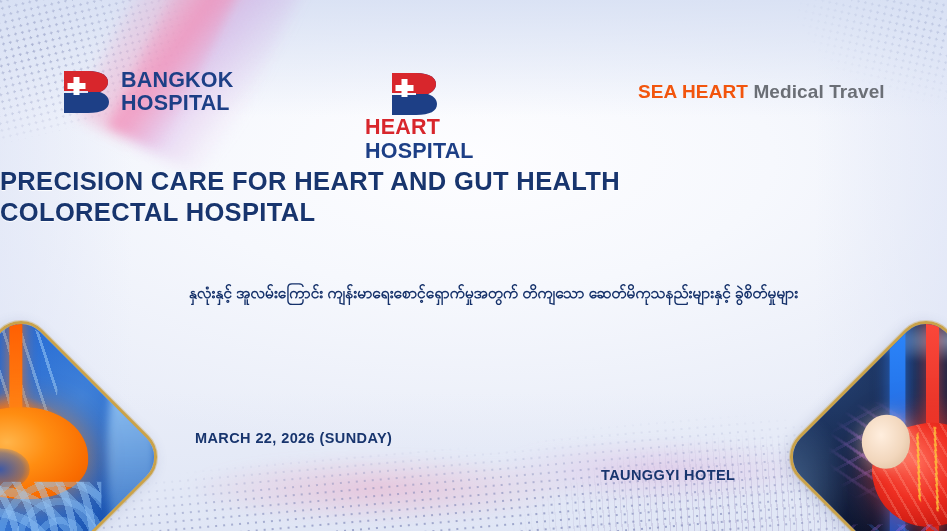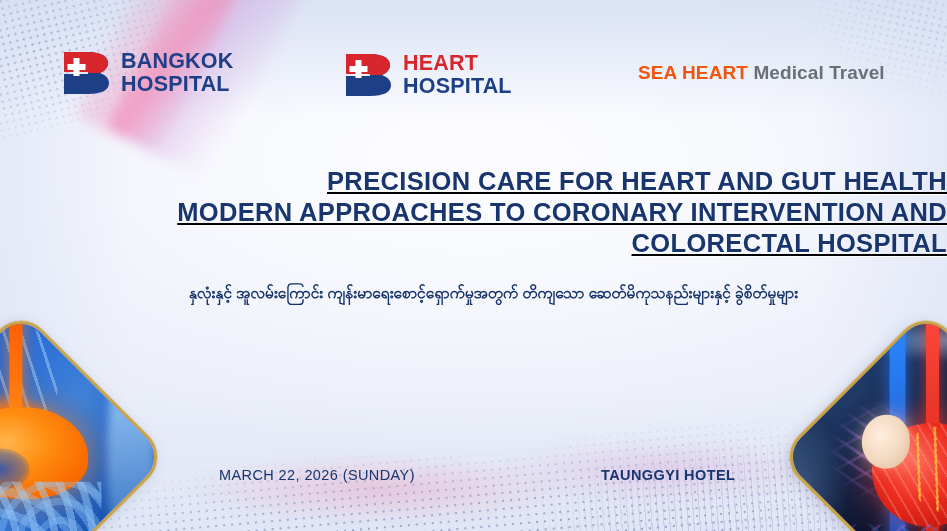--- a/index.html
+++ b/index.html
@@ -95,44 +95,44 @@
     width:700px; height:90px;
     background:
       radial-gradient(ellipse 40% 55% at 30% 60%, rgba(240,120,160,.30) 0%, transparent 70%),
       radial-gradient(ellipse 34% 50% at 70% 40%, rgba(215,130,200,.26) 0%, transparent 72%);
     filter:blur(6px);
   }
 
   
   .logos { position:absolute; left:0; top:0; width:947px; height:140px; }
 
-  .logo-block { position:absolute; display:flex; align-items:center; }
+  .logo-block { position:absolute; display:flex; align-items:center;margin-top:19px; }
   .logo-bangkok { left:62px; top:50px; }
-  .logo-heart   { left:344px; top:52px; }
+  .logo-heart   { left:354px; top:52px;flex-direction:column; }
   .logo-sealion { left:638px; top:62px; }
 
   
   .bmark { position:relative; width:48px; height:46px; flex:0 0 auto; }
   .bmark svg { display:block; width:48px; height:46px; }
 
   .logo-words { margin-left:11px; line-height:1.0; }
   .logo-words .l1, .logo-words .l2 {
     font-weight:bold; letter-spacing:.2px; white-space:nowrap;
   }
   .logo-bangkok .l1, .logo-bangkok .l2 { color:#1d3f86; font-size:21.5px; }
   .logo-bangkok .l2 { margin-top:2px; }
   .logo-heart .l1 { color:#d8262c; font-size:21.5px; }
   .logo-heart .l2 { color:#1d3f86; font-size:21.5px; margin-top:2px; }
 
   .sealion-txt { font-size:19px; font-weight:bold; white-space:nowrap; letter-spacing:.1px; }
   .sealion-txt .sl-brand { color:#f2550d; }
   .sealion-txt .sl-sub { color:#6b6f76; font-weight:bold; }
 
   
-  .title-wrap { position:absolute; left:0; top:166px; width:947px; text-align:right;text-decoration:underline; }
+  .title-wrap { position:absolute; left:0; top:166px; width:947px; text-align:left; }
   .title-line {
     color:#18356e;
     font-size:25.5px;
     font-weight:bold;
     letter-spacing:.35px;
     line-height:31px;
     text-shadow:0 1px 1px rgba(255,255,255,.9);
     white-space:nowrap;
   }
 
@@ -142,22 +142,22 @@
     font-size:15.5px;
     font-weight:bold;
     line-height:26px;
     font-family:"Liberation Sans", "DejaVu Sans", sans-serif;
     white-space:nowrap;
     padding-left:40px;
   }
 
   
   .footer-date {
-    position:absolute; left:195px; top:467px;
-    color:#18356e; font-size:14.5px; font-weight:normal; letter-spacing:.4px;margin-left:24px;
+    position:absolute; left:195px; top:430px;
+    color:#18356e; font-size:14.5px; font-weight:bold; letter-spacing:.4px;
   }
   .footer-venue {
     position:absolute; left:601px; top:447px;
     color:#18356e; font-size:14.5px; font-weight:bold; letter-spacing:.4px;margin-top:20px;
   }
 
   
   .diamond {
     position:absolute;
     width:210px; height:210px;
@@ -351,21 +351,20 @@
     <div class="logo-block logo-sealion">
       <span class="sealion-txt">
         <span class="sl-brand">SEA HEART</span><span>&nbsp;</span><span class="sl-sub">Medical Travel</span>
       </span>
     </div>
 
   </div>
 
   <div class="title-wrap">
     <div class="title-line">PRECISION CARE FOR HEART AND GUT HEALTH</div>
-    <div class="title-line">MODERN APPROACHES TO CORONARY INTERVENTION AND</div>
     <div class="title-line">COLORECTAL HOSPITAL</div>
   </div>
 
   <div class="subtitle">နှလုံးနှင့် အူလမ်းကြောင်း ကျန်းမာရေးစောင့်ရှောက်မှုအတွက် တိကျသော ဆေတ်မိကုသနည်းများနှင့် ခွဲစိတ်မှုများ</div>
 
   <div class="footer-date">MARCH 22, 2026 (SUNDAY)</div>
   <div class="footer-venue">TAUNGGYI HOTEL</div>
 
   <div class="diamond diamond-left">
     <div class="diamond-inner">

